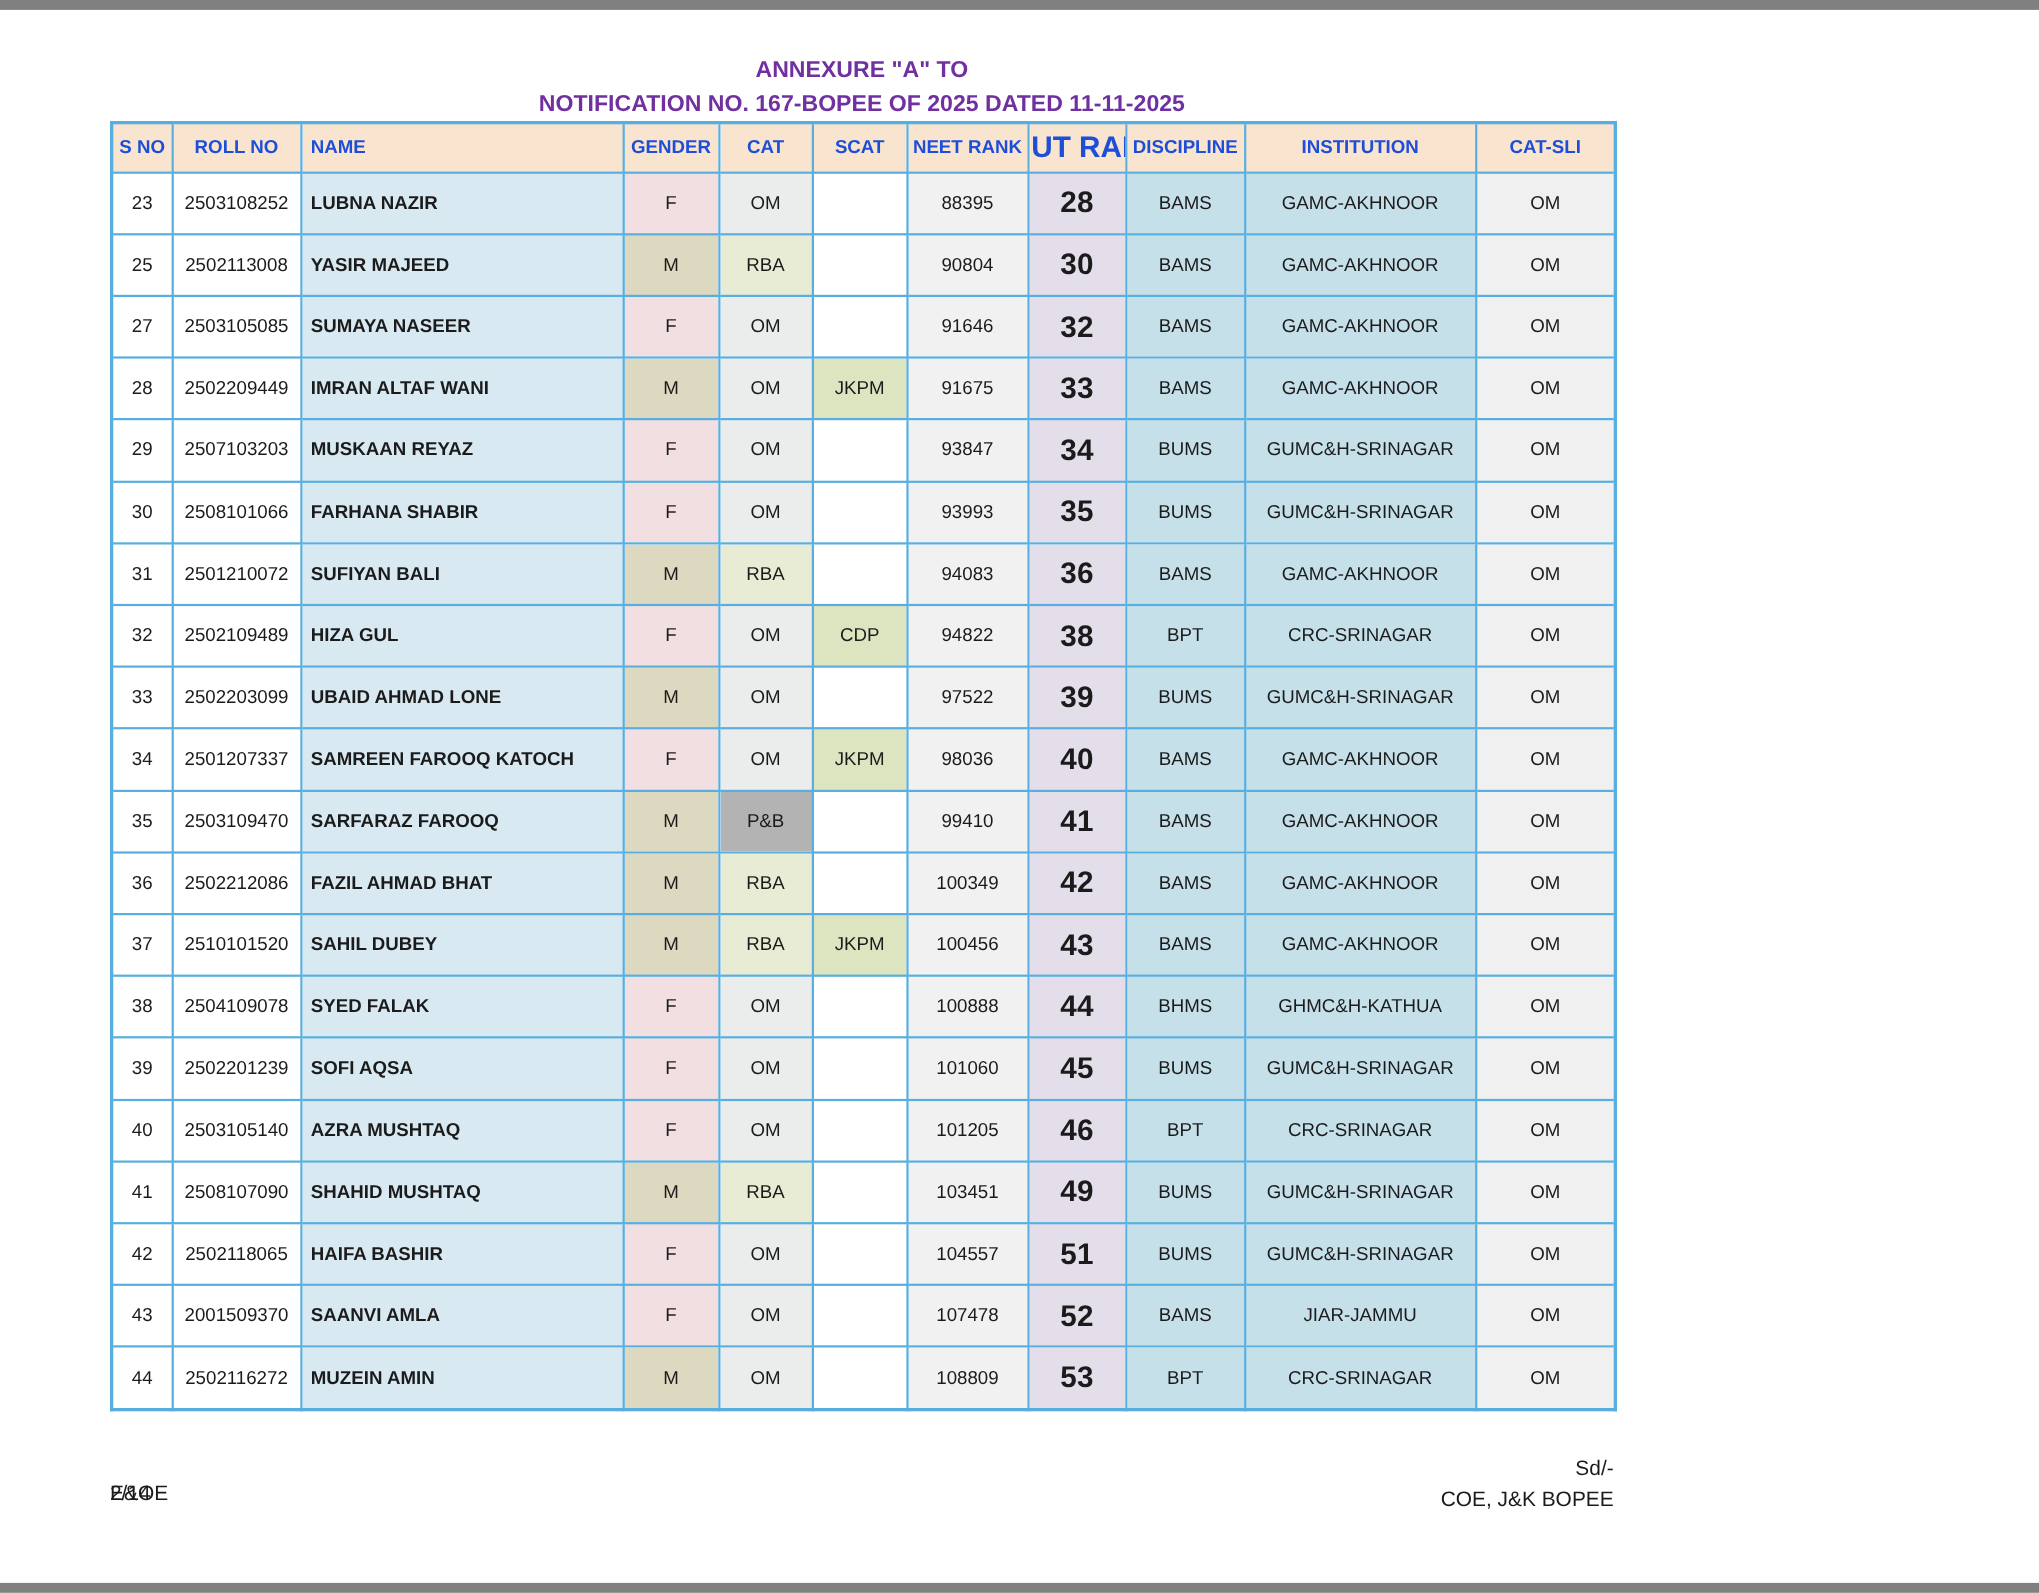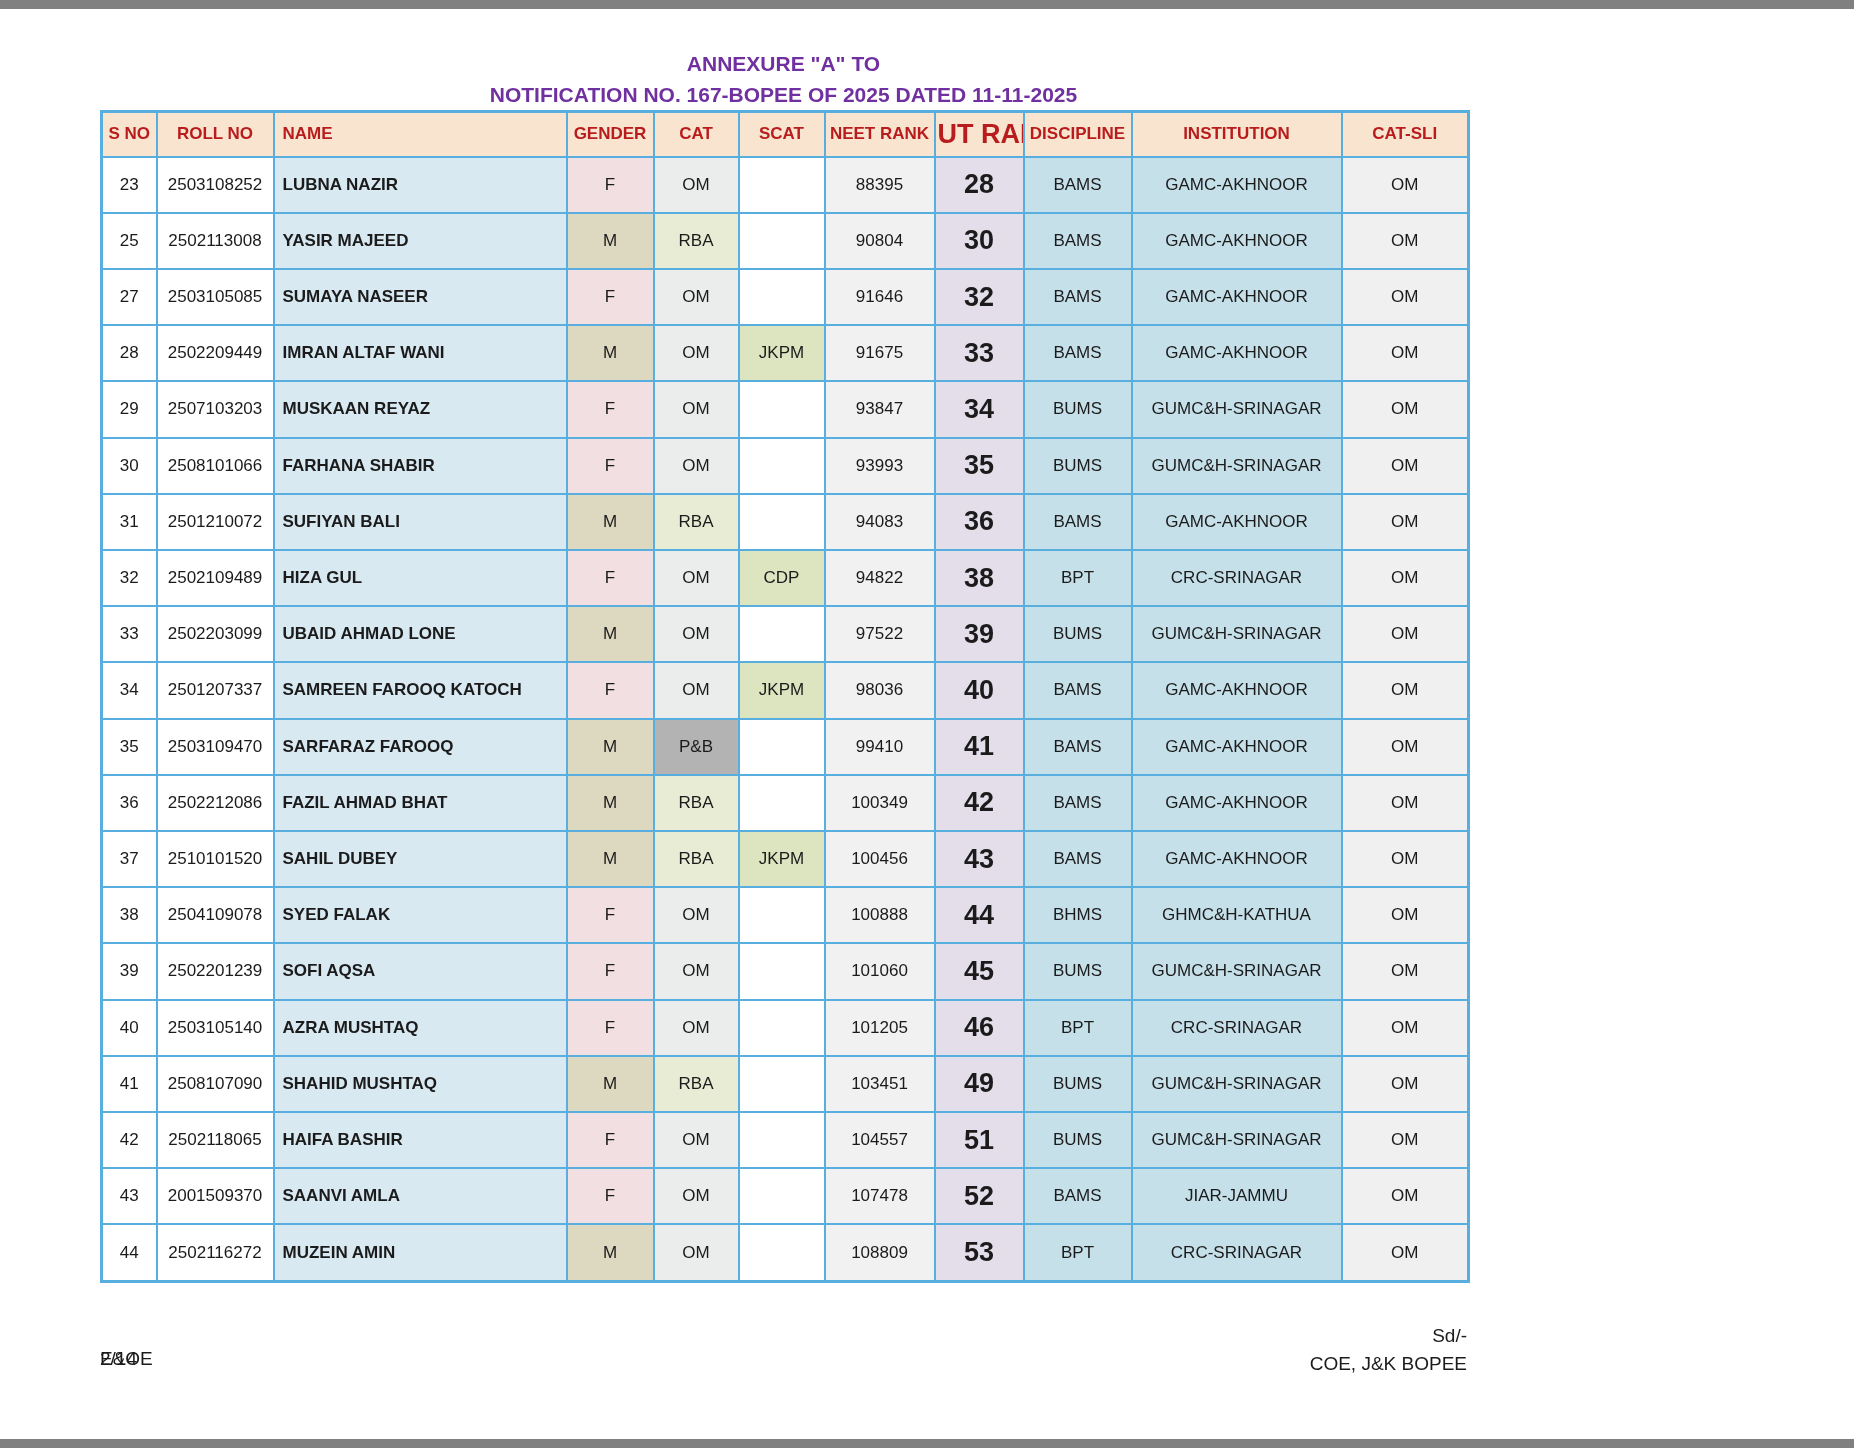--- a/index.html
+++ b/index.html
@@ -25,21 +25,21 @@
   #merit-table{
     position:absolute;top:110px;left:100px;width:1367px;height:1173px;
     border-collapse:collapse;table-layout:fixed;
   }
   #merit-table th,#merit-table td{
     border:2px solid var(--border);text-align:center;vertical-align:middle;
     overflow:hidden;white-space:nowrap;font-size:17px;padding:0 2px;
   }
   #merit-table{border:3px solid var(--border);}
   #merit-table thead tr{height:45px;}
-  #merit-table thead th{background:var(--header-bg) !important;font-weight:bold;color:#b91c1c;}
+  #merit-table thead th{background:var(--header-bg) !important;font-weight:bold;color:#1d4ed8;}
   .col-s_no{width:55px;}
   .col-roll_no{width:117px;}
   .col-name{width:293px;text-align:left !important;padding-left:8px !important;font-weight:bold;background:var(--name-bg);}
   .col-gender{width:87px;}
   .col-cat{width:85px;}
   .col-scat{width:86px;}
   .col-neet_rank{width:110px;background:var(--neet-bg);}
   .col-ut_rank{width:89px;background:var(--ut-bg);font-weight:bold;font-size:27px !important;}
   .col-discipline{width:108px;background:var(--disc-bg);}
   .col-institution{width:210px;background:var(--inst-bg);}

